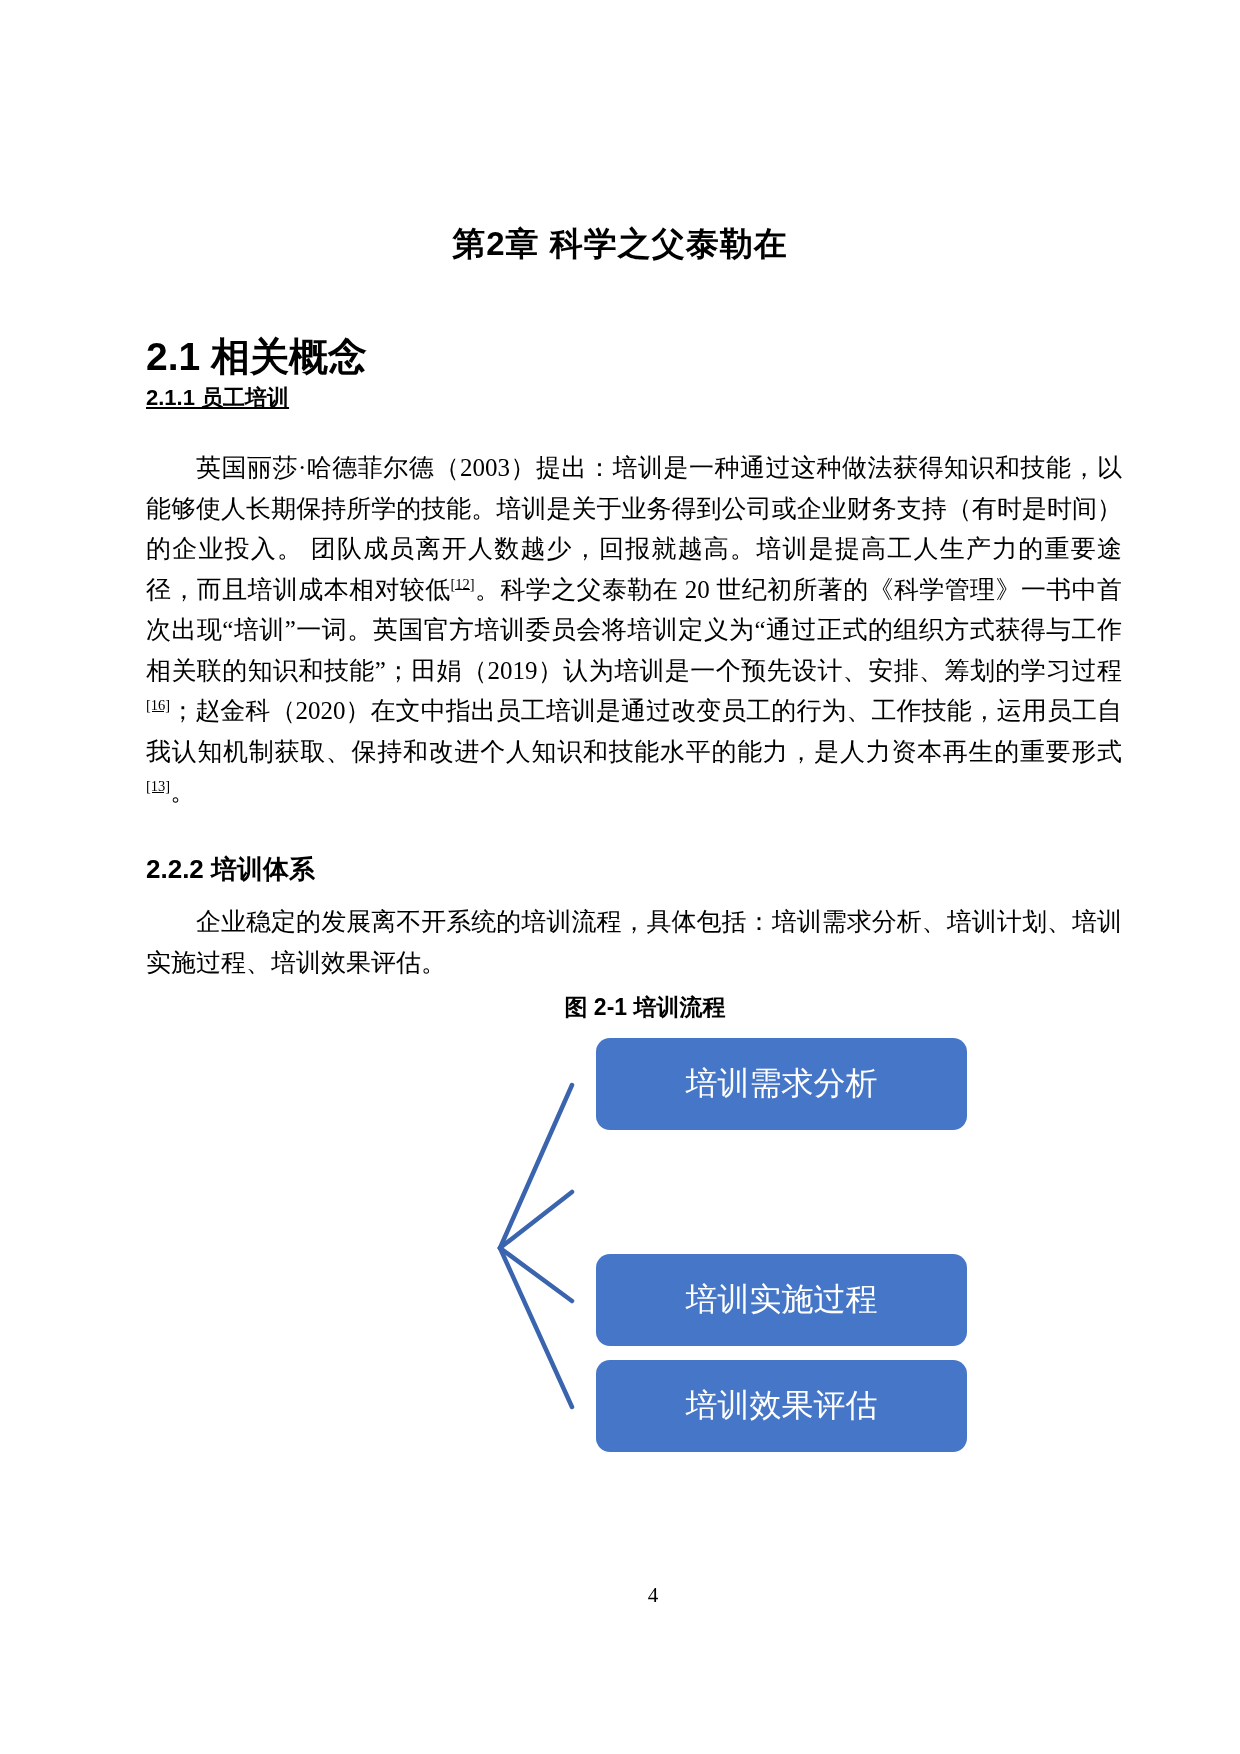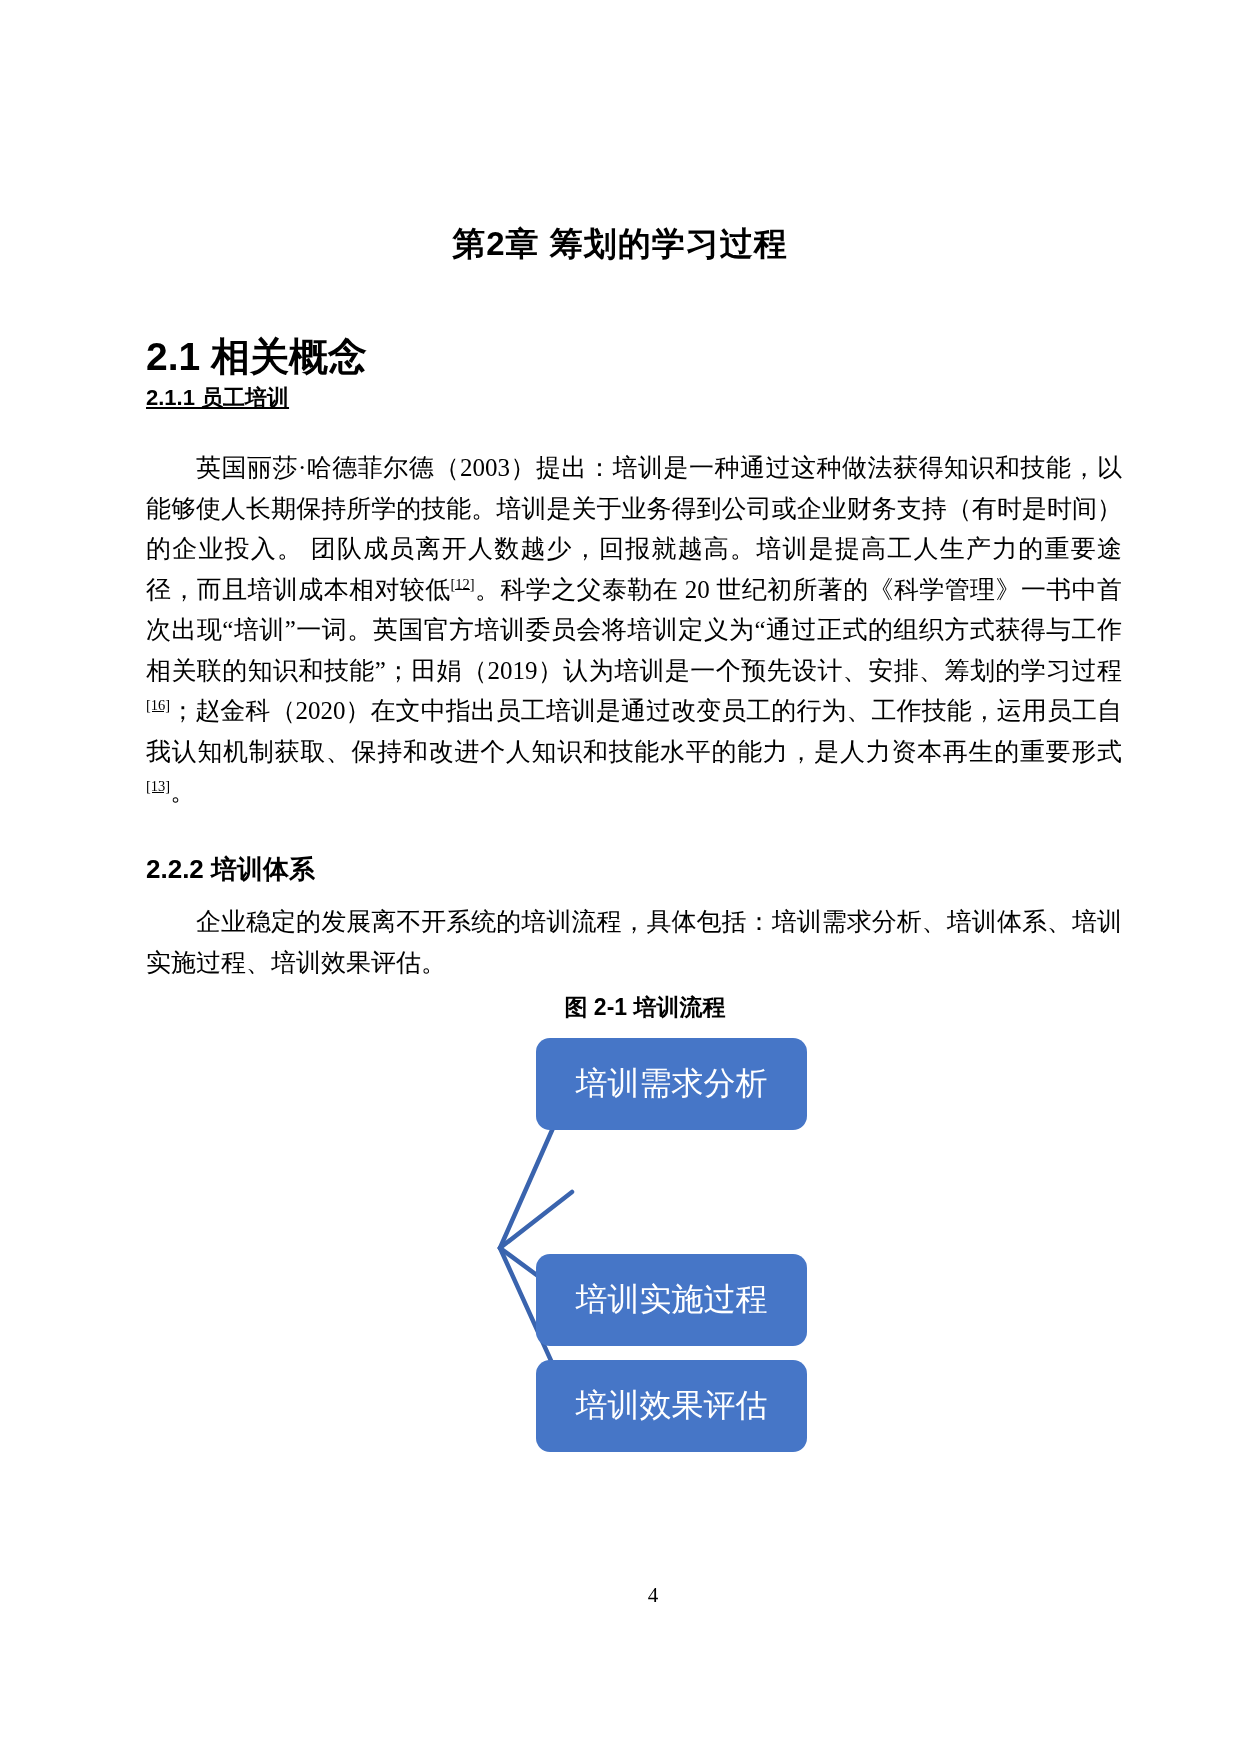--- a/index.html
+++ b/index.html
@@ -94,53 +94,53 @@
     font-weight: 400;
   }
   .root-node {
     left: 306px;
     top: 1203px;
     width: 189px;
     height: 91px;
     font-size: 31px;
   }
   .child-node {
-    left: 536px;
-    width: 271px;
+    left: 596px;
+    width: 371px;
     height: 92px;
     font-size: 32px;
   }
   .child-0 { top: 1038px; }
   .child-1 { top: 1146px; }
   .child-2 { top: 1254px; }
   .child-3 { top: 1360px; }
   .page-number {
     position: absolute;
     top: 1583px;
     left: 653px;
     transform: translateX(-50%);
     font-size: 21px;
   }
 </style>
 </head>
 <body>
 
 <div class="page">
 
-  <div class="chapter-title">第2章 筹划的学习过程</div>
+  <div class="chapter-title">第2章 科学之父泰勒在</div>
 
   <div class="h2 sec1">2.1 相关概念</div>
 
   <div class="h2 sub11">2.1.1 员工培训</div>
 
   <p class="body-par par1"><span>英国丽莎·哈德菲尔德（2003）提出：培训是一种通过这种做法获得知识和技能，以能够使人长期保持所学的技能。培训是关于业务得到公司或企业财务支持（有时是时间）的企业投入。 团队成员离开人数越少，回报就越高。培训是提高工人生产力的重要途径，而且培训成本相对较低</span><sup>[12]</sup><span>。科学之父泰勒在 20 世纪初所著的《科学管理》一书中首次出现“培训”一词。英国官方培训委员会将培训定义为“通过正式的组织方式获得与工作相关联的知识和技能”；田娟（2019）认为培训是一个预先设计、安排、筹划的学习过程</span><sup>[16]</sup><span>；赵金科（2020）在文中指出员工培训是通过改变员工的行为、工作技能，运用员工自我认知机制获取、保持和改进个人知识和技能水平的能力，是人力资本再生的重要形式</span><sup>[13]</sup><span>。</span></p>
 
   <div class="h2 sub22">2.2.2 培训体系</div>
 
-  <p class="body-par par2">企业稳定的发展离不开系统的培训流程，具体包括：培训需求分析、培训体系、培训实施过程、培训效果评估。</p>
+  <p class="body-par par2">企业稳定的发展离不开系统的培训流程，具体包括：培训需求分析、培训计划、培训实施过程、培训效果评估。</p>
 
   <div class="fig-caption">图 2-1 培训流程</div>
 
   <div class="diagram">
     <svg class="connector-svg" viewBox="0 0 1240 1754" xmlns="http://www.w3.org/2000/svg">
       <line x1="500" y1="1248" x2="572" y2="1085"></line>
       <line x1="500" y1="1248" x2="572" y2="1192"></line>
       <line x1="500" y1="1248" x2="572" y2="1301"></line>
       <line x1="500" y1="1248" x2="572" y2="1407"></line>
     </svg>

